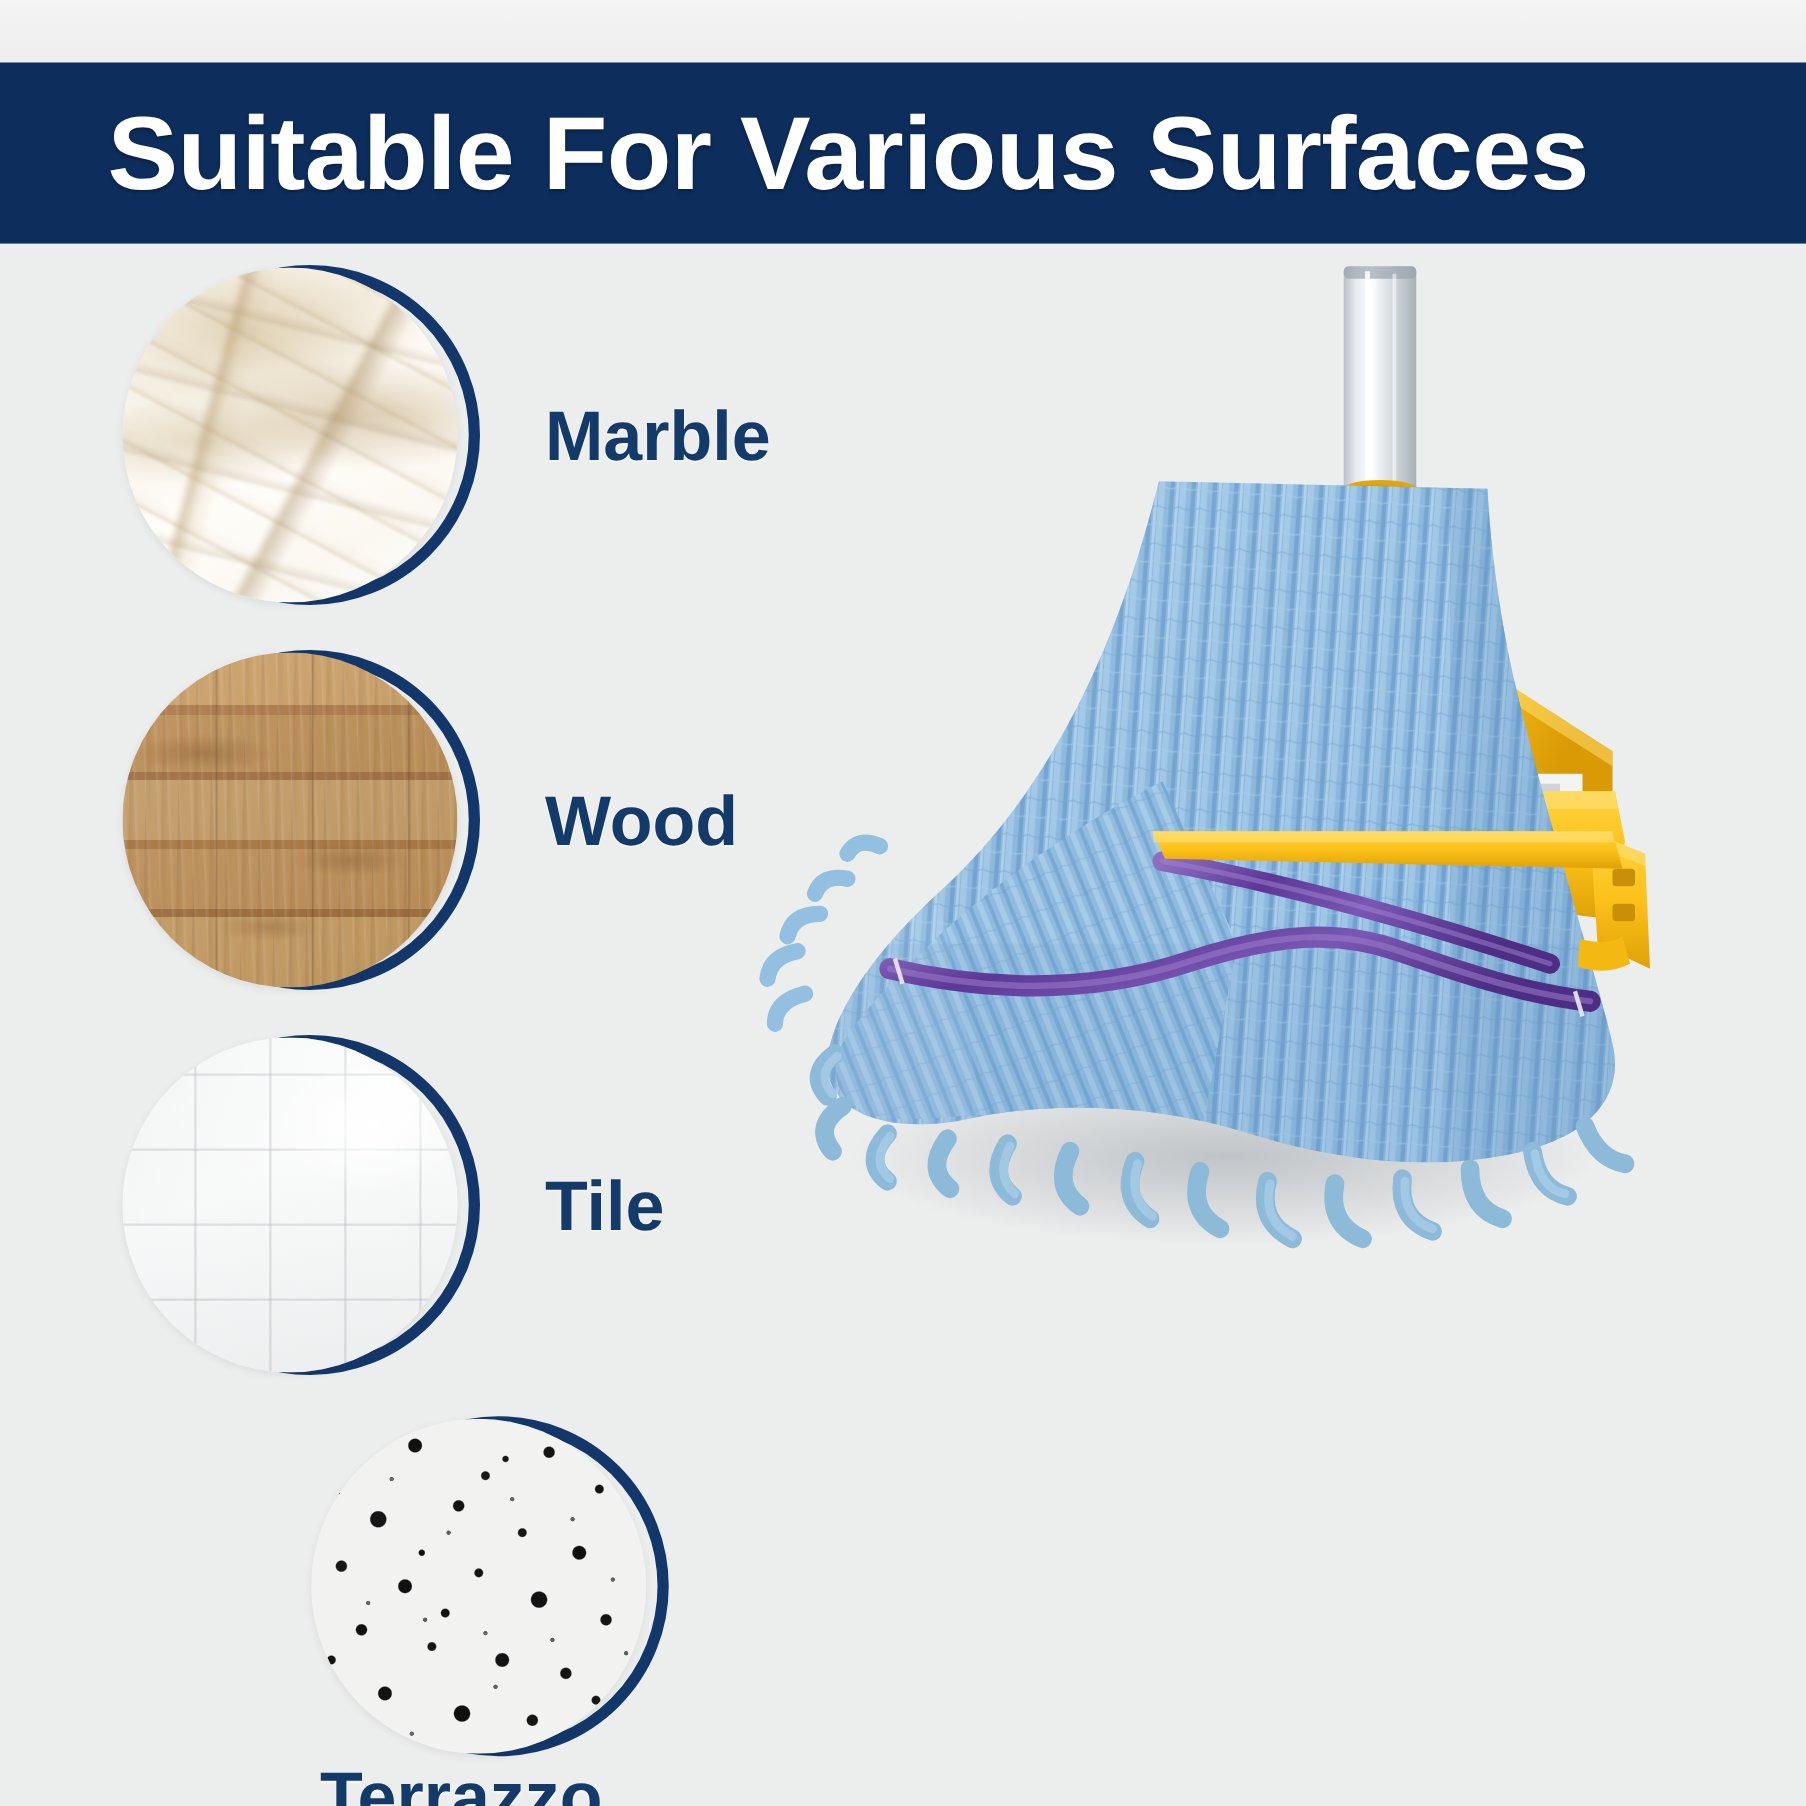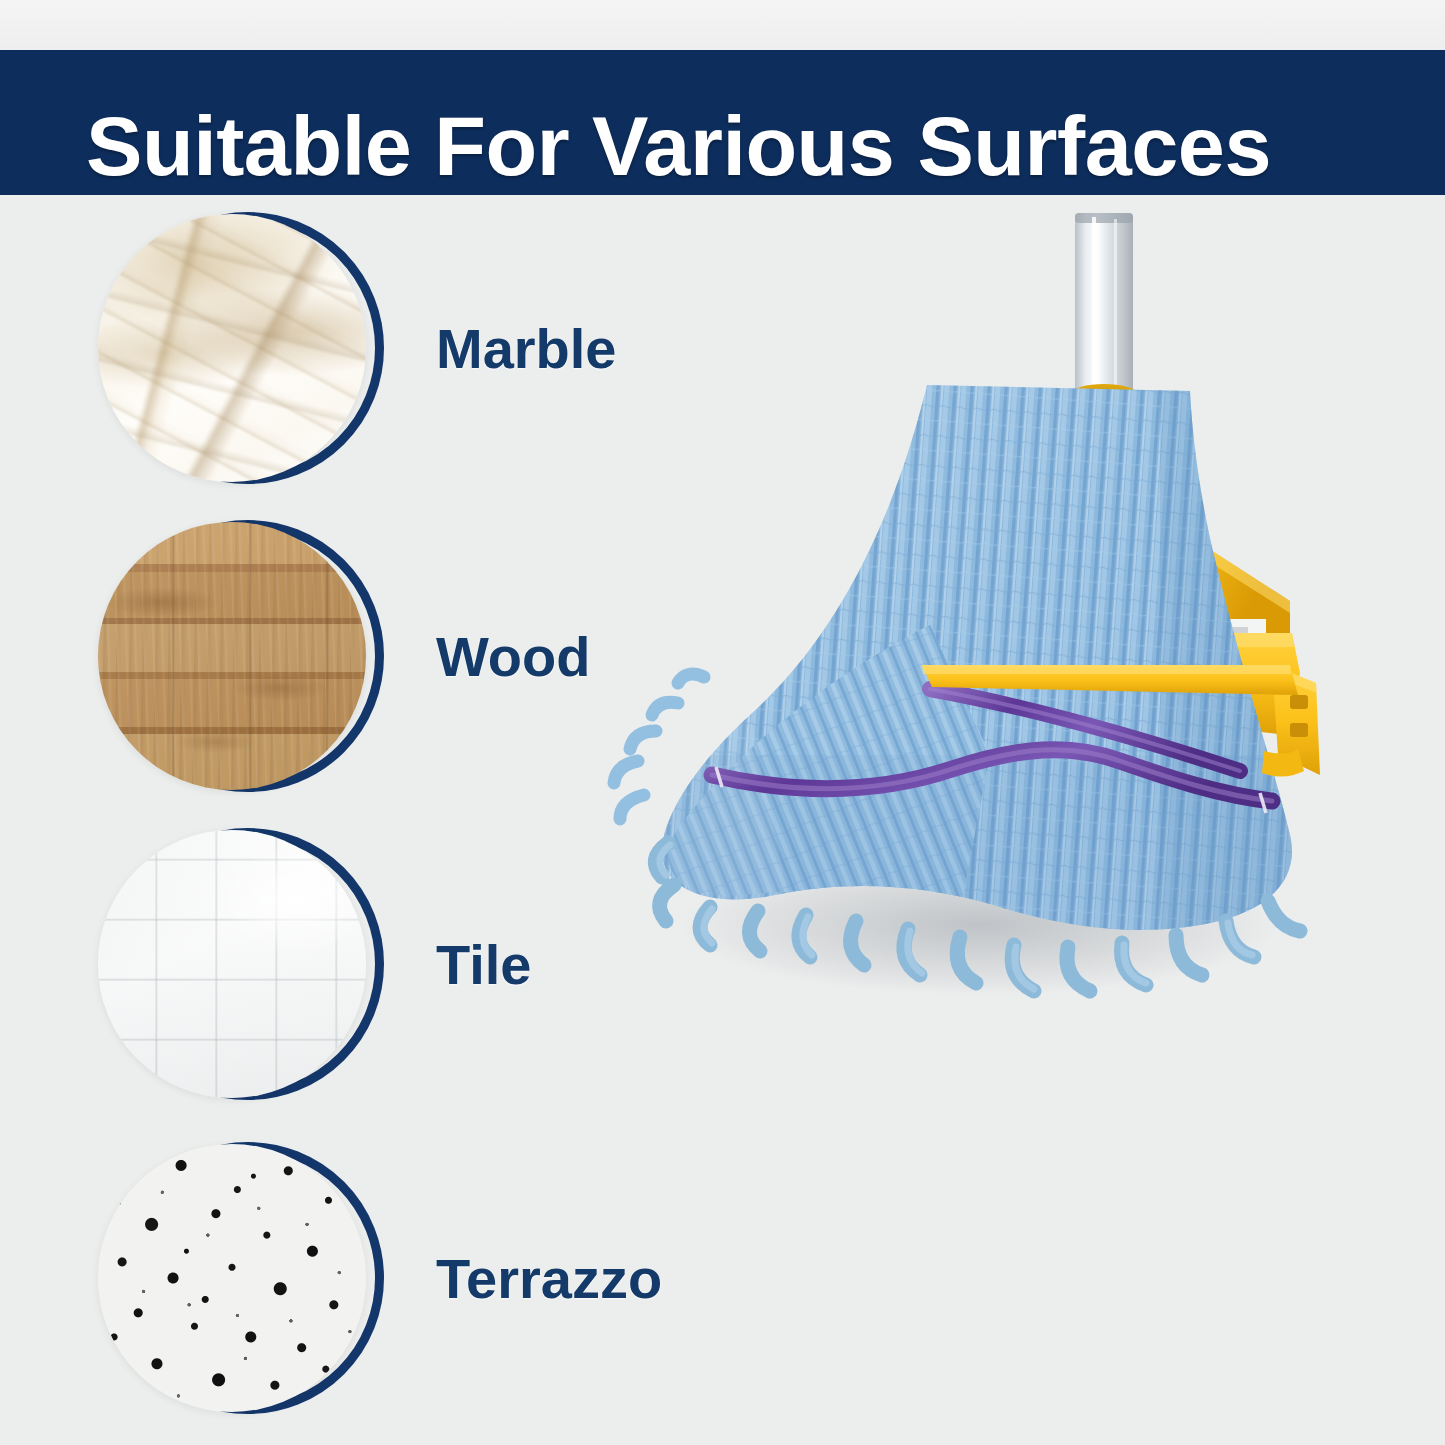--- a/index.html
+++ b/index.html
@@ -13,21 +13,21 @@
   
   .top-strip{
     position:absolute;left:0;top:0;width:1445px;height:50px;
     background:linear-gradient(180deg,#f4f4f4 0%, #eeeeee 100%);
   }
 
   
   .banner{
     position:absolute;left:0;top:50px;width:1445px;height:145px;
     background:#0d2d5c;
-    display:flex;align-items:flex-end;
+    display:flex;align-items:center;
   }
   .banner-title{
     color:#ffffff;
     font-size:83px;
     font-weight:bold;
     letter-spacing:-0.5px;
     margin-left:86px;
     white-space:nowrap;
     transform:scaleX(1.02);
     transform-origin:left center;
@@ -45,21 +45,21 @@
     position:absolute;left:0;top:0;width:700px;height:1250px;padding-left:40px;
   }
   .surface-row{
     position:absolute;left:0;
     width:700px;height:290px;
     display:flex;align-items:center;
   }
   .surface-row.r0{top:8px;}
   .surface-row.r1{top:316px;}
   .surface-row.r2{top:624px;}
-  .surface-row.r3{top:938px;}
+  .surface-row.r3{top:938px;flex-direction:column;}
 
   
   .swatch-wrap{
     position:relative;
     width:300px;height:272px;
     margin-left:98px;
     flex:none;
   }
   .swatch-ring{
     position:absolute;left:14px;top:0;

